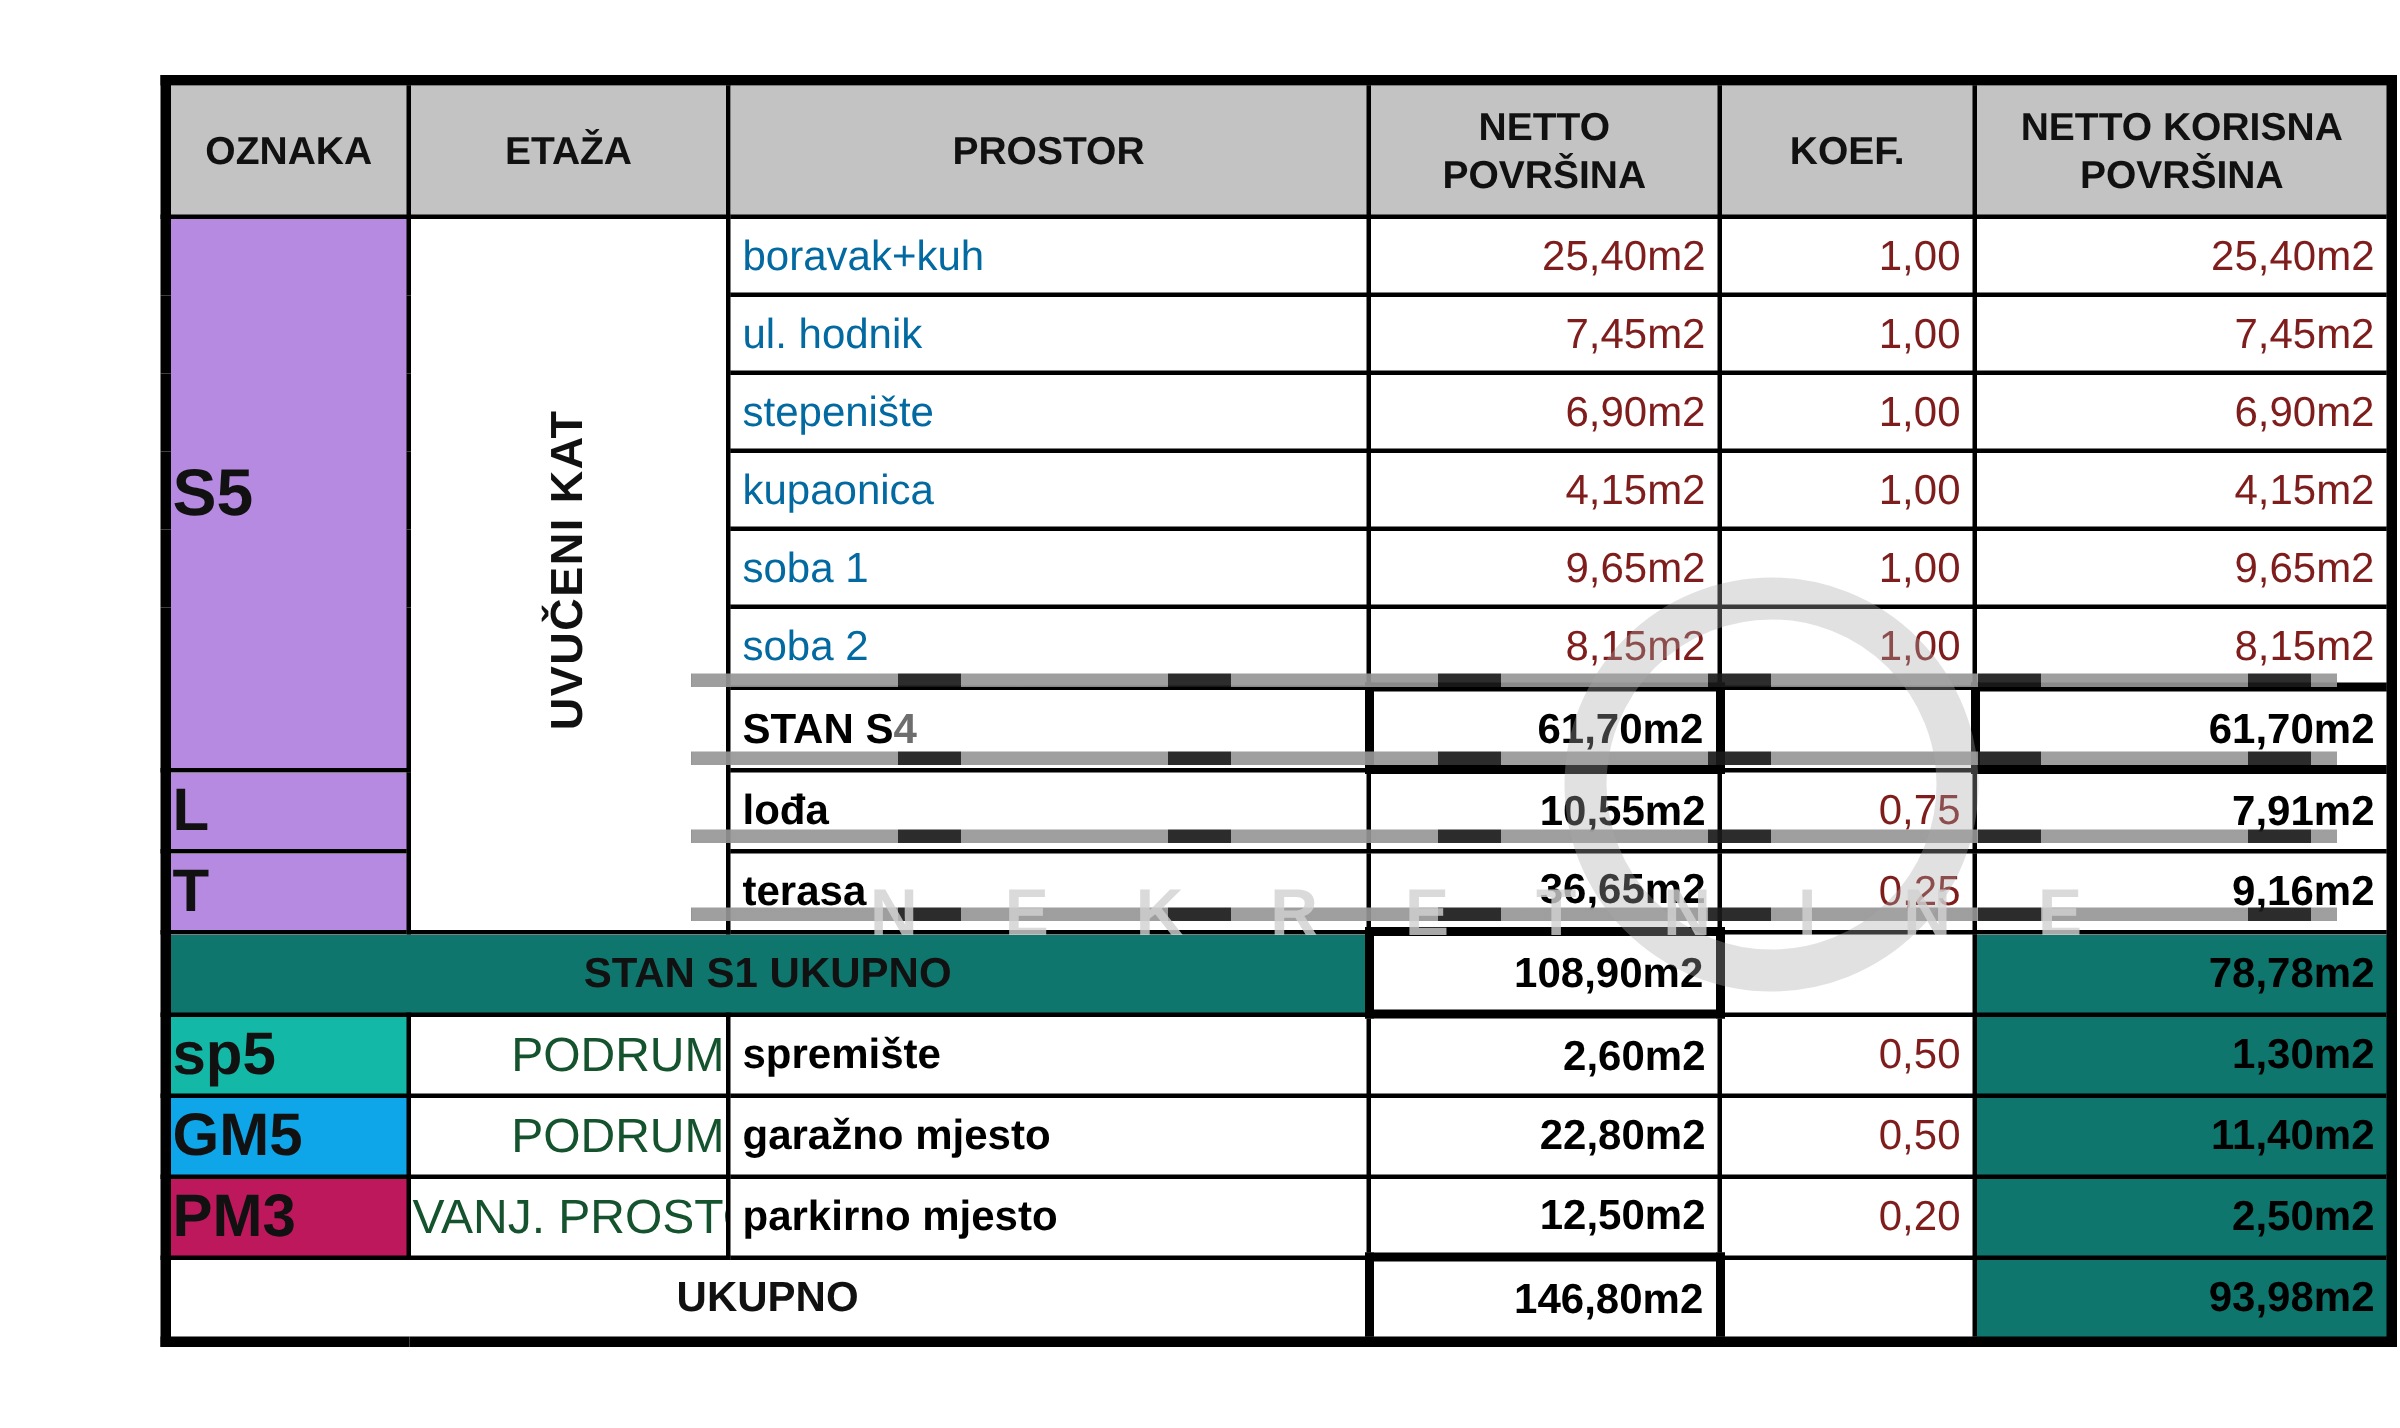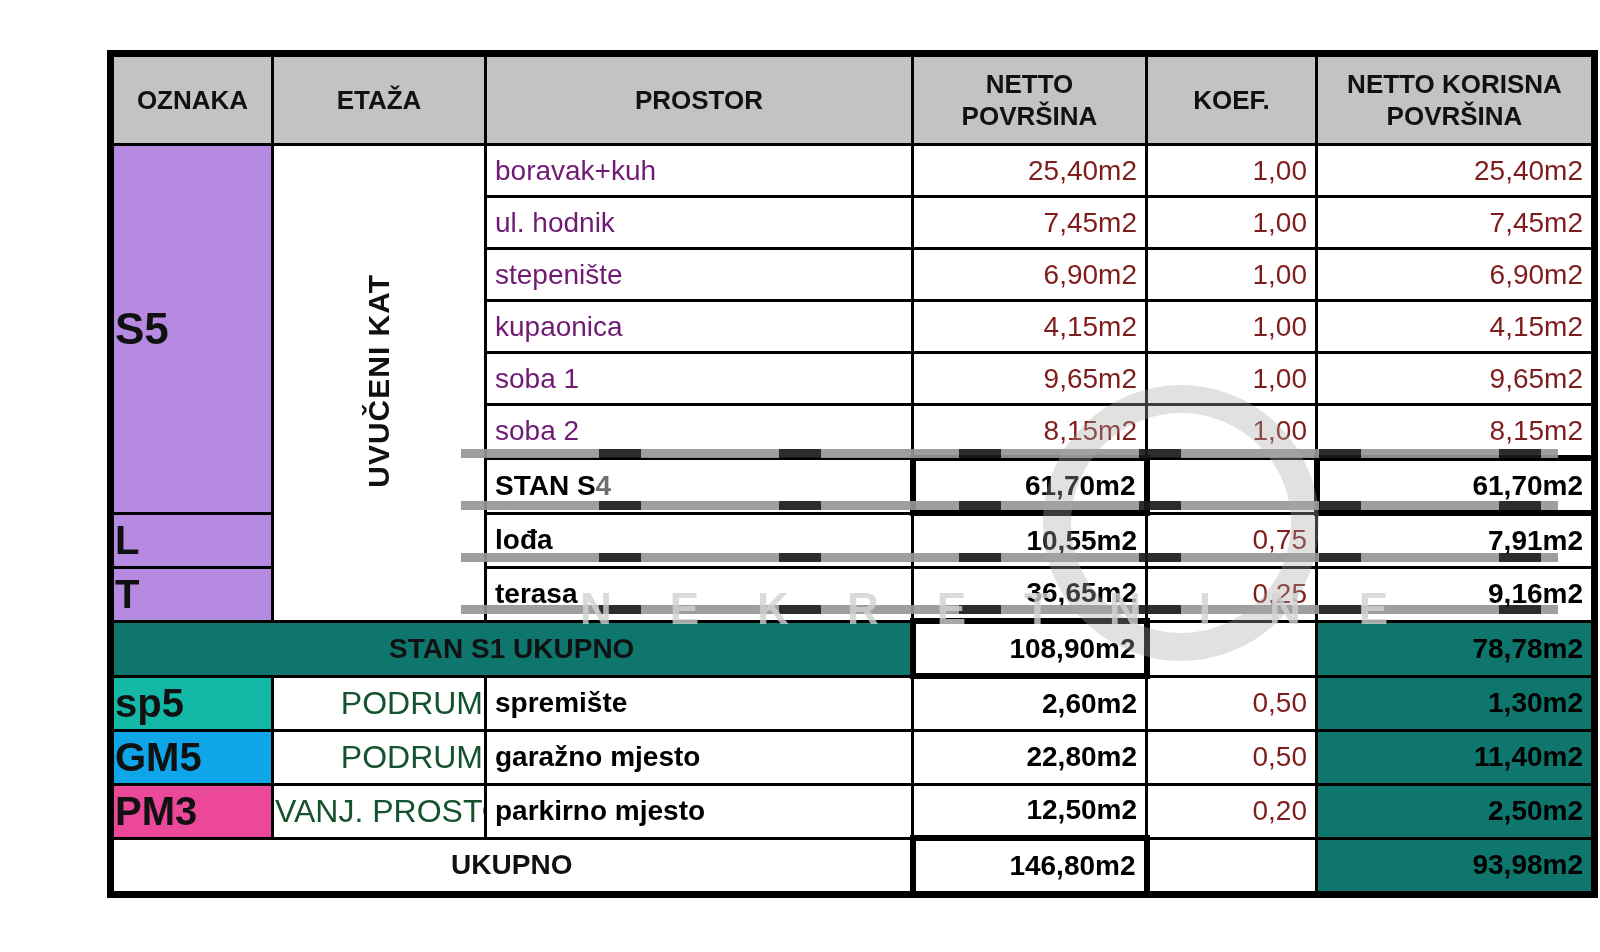--- a/index.html
+++ b/index.html
@@ -8,21 +8,21 @@
   table{border-collapse:collapse;table-layout:fixed;width:1484px;}
   td{border:3px solid #000;overflow:hidden;white-space:nowrap;}
   table{border:7px solid #000;}
   tr.hrow td{height:86px;}
   tr.drow td{height:49px;}
   .hdr{background:#c3c3c3;font-weight:bold;font-size:26px;text-align:center;vertical-align:middle;white-space:normal;line-height:1.25;padding:0 6px;}
   .oz{font-weight:bold;font-size:40px;text-align:left;vertical-align:middle;}
   .oz-big{font-size:44px;}
   .etv{vertical-align:middle;text-align:center;}
   .etv span{display:inline-block;writing-mode:vertical-rl;transform:rotate(180deg);font-weight:bold;font-size:30px;letter-spacing:1px;white-space:nowrap;}
-  .name{font-size:28px;text-align:left;vertical-align:middle;padding:0 4px 0 8px;color:#701a75;}
+  .name{font-size:28px;text-align:left;vertical-align:middle;padding:0 4px 0 8px;color:#0369a1;}
   .num{font-size:28px;text-align:right;vertical-align:middle;padding:0 8px 0 4px;color:#7f1d1d;}
   .ctr{font-size:32px;text-align:right;vertical-align:middle;color:#14532d;}
   .b{font-weight:bold;color:#000;}
   .gray{background:#0f766e;}
   .box{border-width:6px;}
   .suffix-dim{color:#6e6e6e;}
   .total-label{font-size:28px;text-align:center;vertical-align:middle;font-weight:bold;}
   
   .wm{position:absolute;left:13px;top:0;width:1588px;height:952px;pointer-events:none;z-index:5;border-radius:12px;}
   .wm-bar{position:absolute;left:448px;width:1097px;height:9px;opacity:0.92;
@@ -132,21 +132,21 @@
   </tr>
   <tr class="drow">
     <td class="oz" style="background-color: #0ea5e9;">GM5</td>
     <td class="ctr">PODRUM</td>
     <td class="name b">garažno mjesto</td>
     <td class="num b">22,80m2</td>
     <td class="num">0,50</td>
     <td class="num b gray">11,40m2</td>
   </tr>
   <tr class="drow">
-    <td class="oz" style="background-color: #ec4899;">PM3</td>
+    <td class="oz" style="background-color: #be185d;">PM3</td>
     <td class="ctr">VANJ. PROSTOR</td>
     <td class="name b">parkirno mjesto</td>
     <td class="num b">12,50m2</td>
     <td class="num">0,20</td>
     <td class="num b gray">2,50m2</td>
   </tr>
 
   <tr class="drow">
     <td class="total-label" colspan="3">UKUPNO</td>
     <td class="num b box">146,80m2</td>

